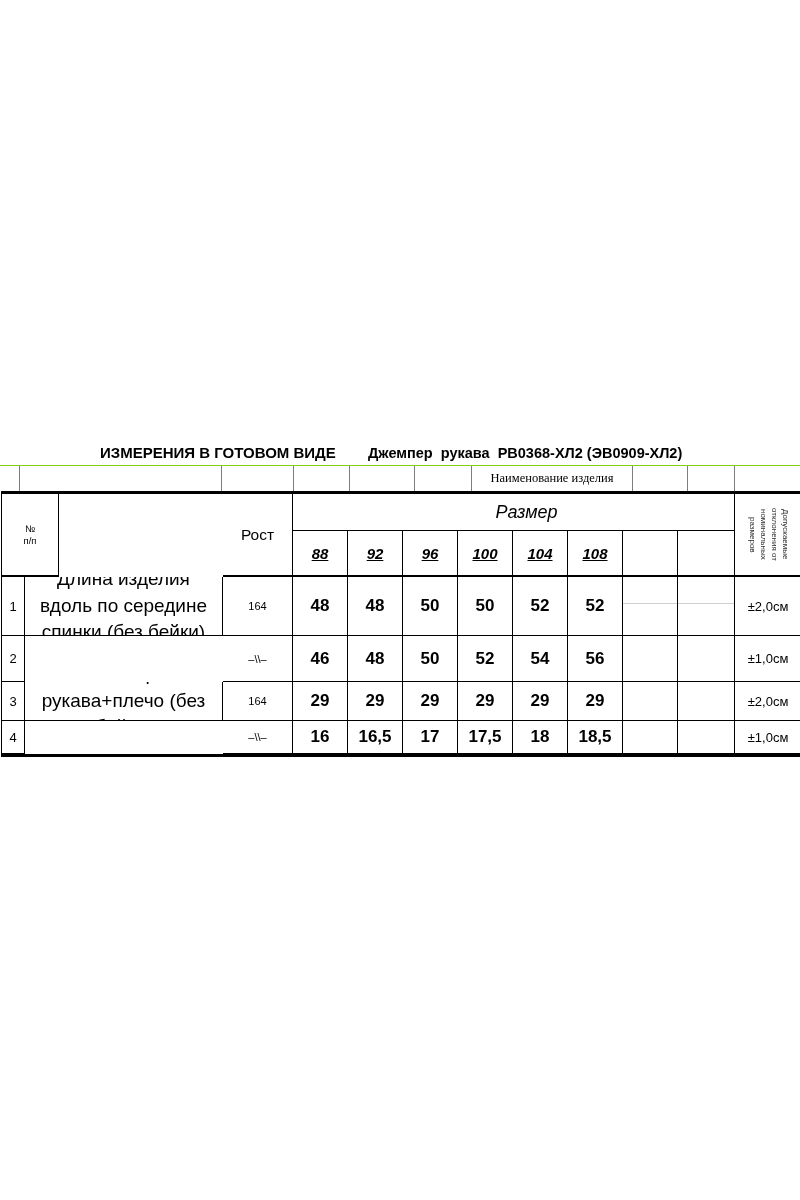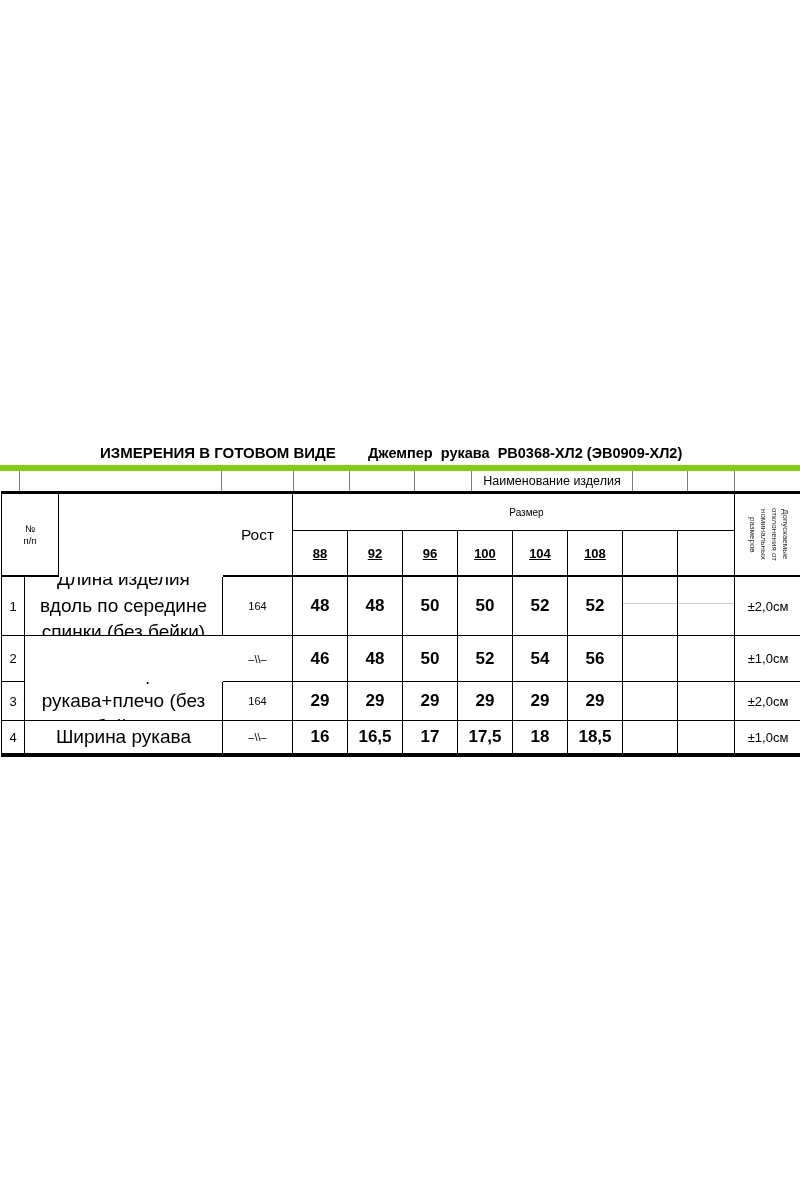--- a/index.html
+++ b/index.html
@@ -5,40 +5,40 @@
   html,body{margin:0;padding:0;background:#ffffff;}
   #page{position:relative;width:800px;height:1200px;background:#ffffff;overflow:hidden;
         font-family:"Liberation Sans","DejaVu Sans",sans-serif;color:#000;}
 
   
   .title-meas{position:absolute;left:100px;top:444px;font-size:15px;font-weight:bold;white-space:pre;}
   .title-prod{position:absolute;left:368px;top:445px;font-size:14.5px;font-weight:bold;white-space:pre;}
 
   
   .subrow{position:absolute;left:0;top:465px;width:800px;height:26px;display:flex;
-          border-top:6px solid #84cc16;box-sizing:border-box;}
+          border-top:1px solid #84cc16;box-sizing:border-box;font-family:Liberation Serif, serif;}
   .sc{height:100%;box-sizing:border-box;border-right:1px solid #7d7d7d;
       display:flex;align-items:center;justify-content:center;font-size:12.5px;}
   .sc:last-child{border-right:none;}
 
   
   .tbl{position:absolute;left:1px;top:491px;display:grid;
        grid-template-columns:23px 34px 164px 70px 55px 55px 55px 55px 55px 55px 55px 57px 66px;
        grid-template-rows:37px 46px 59px 46px 39px 33px;
        border-top:3px solid #000;border-bottom:3px solid #000;border-left:1px solid #000;
        background:#fff;}
   .c{box-sizing:border-box;border-right:1px solid #000;border-bottom:1px solid #000;
      display:flex;align-items:center;justify-content:center;text-align:center;overflow:hidden;}
   .c.last{border-right:none;}
   .hb{border-bottom-width:2px;}
 
   .numhead{font-size:9.5px;line-height:1.25;white-space:pre-line;}
   .bighead{font-size:15.5px;line-height:1.25;}
-  .razmer{font-size:10px;padding-left:26px;}
-  .sizelab{font-size:13px;font-weight:bold;}
+  .razmer{font-size:18px;padding-left:26px;font-style:italic;}
+  .sizelab{font-size:15px;font-weight:bold;font-style:italic;}
   .sizelab span{text-decoration:underline;}
   .rot{writing-mode:vertical-rl;white-space:pre-line;font-size:8px;line-height:1.35;
        color:#2b2b2b;text-align:center;}
   .rownum{font-size:13px;}
   .rowname{font-size:19px;line-height:1.4;padding:0 14px;}
   .rost{font-size:11px;}
   .val{font-size:17px;font-weight:bold;}
   .dev{font-size:13px;}
   .ghost{background-image:linear-gradient(#cfcfcf,#cfcfcf);background-size:100% 1px;
          background-position:center 45%;background-repeat:no-repeat;}
@@ -130,21 +130,20 @@
     <div class="c val" style="grid-column:6/7;grid-row:5/6">29</div>
     <div class="c val" style="grid-column:7/8;grid-row:5/6">29</div>
     <div class="c val" style="grid-column:8/9;grid-row:5/6">29</div>
     <div class="c val" style="grid-column:9/10;grid-row:5/6">29</div>
     <div class="c val" style="grid-column:10/11;grid-row:5/6">29</div>
     <div class="c" style="grid-column:11/12;grid-row:5/6"></div>
     <div class="c" style="grid-column:12/13;grid-row:5/6"></div>
     <div class="c dev last" style="grid-column:13/14;grid-row:5/6">±2,0см</div>
 
     <div class="c rownum" style="grid-column:1/2;grid-row:6/7">4</div>
-    <div class="c rowname" style="grid-column:2/4;grid-row:6/7">Ширина рукава</div>
     <div class="c rost" style="grid-column:4/5;grid-row:6/7">–\\–</div>
     <div class="c val" style="grid-column:5/6;grid-row:6/7">16</div>
     <div class="c val" style="grid-column:6/7;grid-row:6/7">16,5</div>
     <div class="c val" style="grid-column:7/8;grid-row:6/7">17</div>
     <div class="c val" style="grid-column:8/9;grid-row:6/7">17,5</div>
     <div class="c val" style="grid-column:9/10;grid-row:6/7">18</div>
     <div class="c val" style="grid-column:10/11;grid-row:6/7">18,5</div>
     <div class="c" style="grid-column:11/12;grid-row:6/7"></div>
     <div class="c" style="grid-column:12/13;grid-row:6/7"></div>
     <div class="c dev last" style="grid-column:13/14;grid-row:6/7">±1,0см</div>

